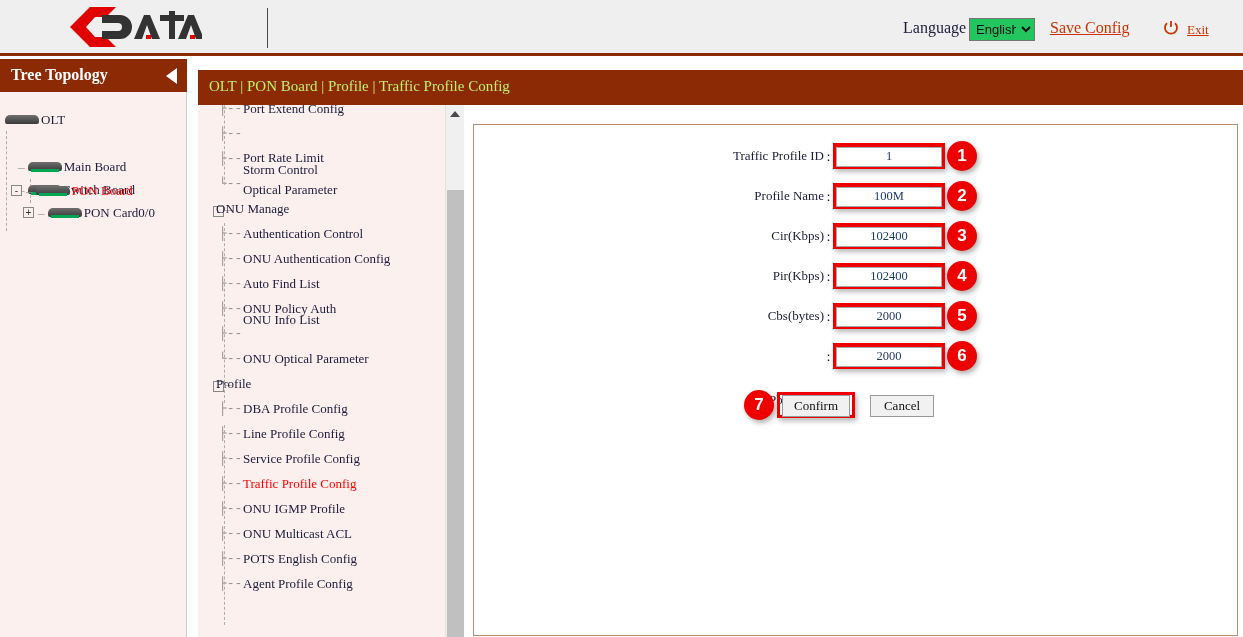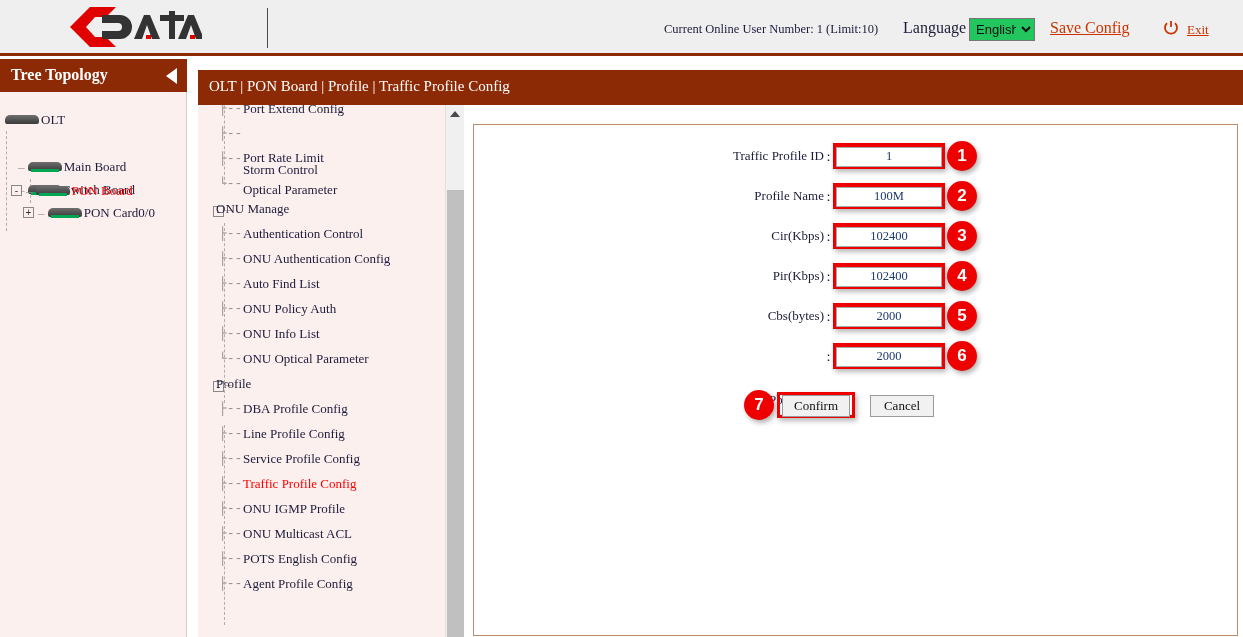--- a/index.html
+++ b/index.html
@@ -198,21 +198,21 @@
   }
 
   
   #breadcrumb-bar {
     position: absolute; left: 198px; top: 70px;
     width: 1045px; height: 35px;
     background: #8d2a06;
   }
   #breadcrumb-text {
     position: absolute; left: 11px; top: 8px;
-    font-size: 15px; color: #ffffff;
+    font-size: 15px; color: #bef264;
     white-space: nowrap;
   }
 
   
   #content-panel {
     position: absolute; left: 473px; top: 124px;
     width: 765px; height: 512px;
     background: #ffffff;
     border: 1px solid #c08a70;
   }
@@ -275,21 +275,20 @@
       <polygon points="72,34 82,10 88,10 98,34 90,34 85,20 80,34" fill="#333333"></polygon>
       <rect x="98" y="10" width="24" height="6" fill="#333333"></rect>
       <rect x="107" y="6" width="6" height="4" fill="#333333"></rect>
       <rect x="107" y="16" width="6" height="18" fill="#333333"></rect>
       <polygon points="116,34 126,10 132,10 142,34 134,34 129,20 124,34" fill="#333333"></polygon>
       <rect x="84" y="30" width="5" height="4" fill="#e00000"></rect>
       <rect x="128" y="30" width="5" height="4" fill="#e00000"></rect>
     </svg>
   </div>
   <div id="version-divider"></div>
-  <div id="online-users">Current Online User Number: 1 (Limit:10)</div>
   <div id="language-label">Language</div>
   <select id="language-select">
     <option>English</option>
   </select>
   <div id="save-config">Save Config</div>
   <div id="power-icon">
     <svg width="16" height="16" viewBox="0 0 16 16">
       <path d="M4,3.2 A6,6 0 1,0 12,3.2" stroke="#cc3300" stroke-width="1.8" fill="none"></path>
       <line x1="8" y1="1" x2="8" y2="7" stroke="#cc3300" stroke-width="1.8"></line>
     </svg>
@@ -348,21 +347,21 @@
       <div class="mnode grp" style="top: 96px;">ONU Manage</div>
       <div class="mtick" style="top: 121px;">├--</div>
       <div class="mnode" style="top: 121px;">Authentication Control</div>
       <div class="mtick" style="top: 146px;">├--</div>
       <div class="mnode" style="top: 146px;">ONU Authentication Config</div>
       <div class="mtick" style="top: 171px;">├--</div>
       <div class="mnode" style="top: 171px;">Auto Find List</div>
       <div class="mtick" style="top: 196px;">├--</div>
       <div class="mnode" style="top: 196px;">ONU Policy Auth</div>
       <div class="mtick" style="top: 221px;">├--</div>
-      <div class="mnode" style="top: 221px;">ONU Info List</div>
+      <div class="mnode" style="top: 207px;">ONU Info List</div>
       <div class="mtick" style="top: 246px;">└--</div>
       <div class="mnode" style="top: 246px;">ONU Optical Parameter</div>
       <div class="mexp" style="top: 276px;">-</div>
       <div class="mdash" style="top: 271px;">–</div>
       <div class="mnode grp" style="top: 271px;">Profile</div>
       <div class="mtick" style="top: 296px;">├--</div>
       <div class="mnode" style="top: 296px;">DBA Profile Config</div>
       <div class="mtick" style="top: 321px;">├--</div>
       <div class="mnode" style="top: 321px;">Line Profile Config</div>
       <div class="mtick" style="top: 346px;">├--</div>

